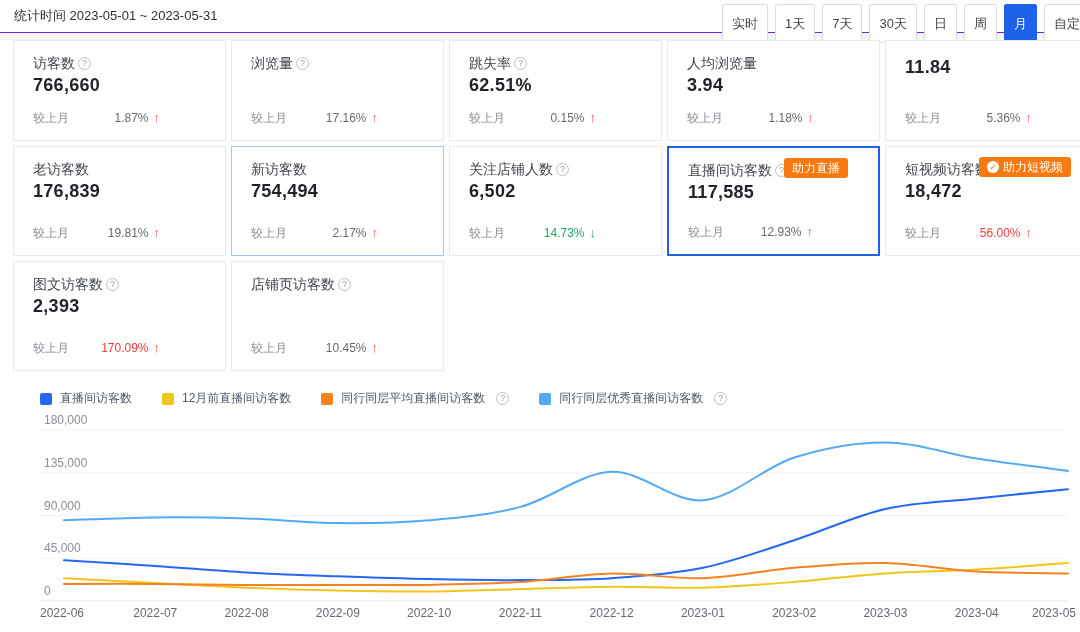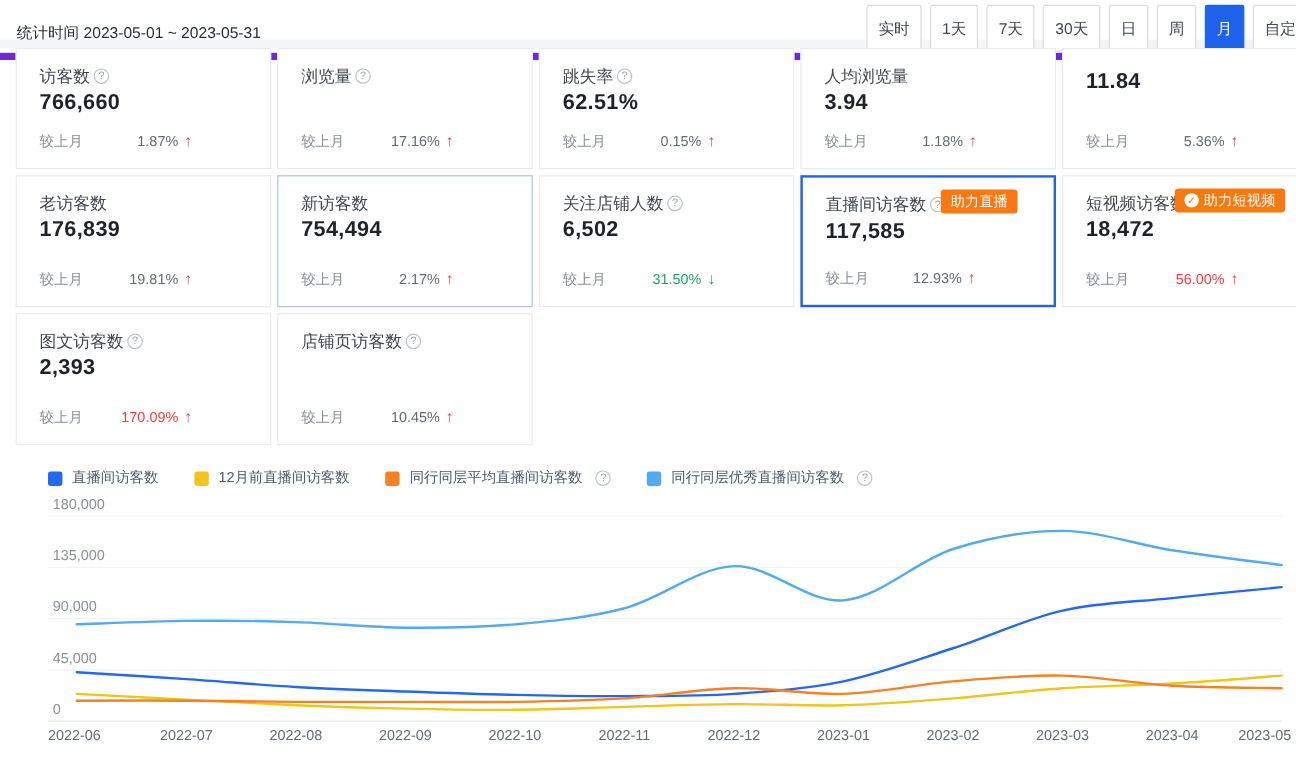--- a/index.html
+++ b/index.html
@@ -1,19 +1,19 @@
 <!DOCTYPE html>
 <html><head>
 <meta charset="utf-8">
 <style>
   html,body{margin:0;padding:0}
   body{width:1080px;height:632px;overflow:hidden;position:relative;background:#fff;
        font-family:"Liberation Sans","DejaVu Sans",sans-serif;color:#1f2329}
   
-  .topbar{position:absolute;top:12px;left:0;width:1080px;height:32px;background:#fff;
+  .topbar{position:absolute;top:0;left:0;width:1080px;height:32px;background:#fff;
           border-bottom:6px solid #6d28d9;display:flex;align-items:center}
   .stats-time{margin-left:14px;font-size:13px;color:#2b2f36}
   .subbar{position:absolute;top:33px;left:0;width:1080px;height:7px;background:#f4f5f7}
   .ranges{position:absolute;left:722px;top:4px;display:flex;gap:7px;align-items:center}
   .rbtn{height:39px;box-sizing:border-box;padding:0 9px;border:1px solid #d9dce1;border-radius:2px;
         font-size:13px;color:#41464f;background:#fff;display:flex;align-items:center;gap:3px;
         white-space:nowrap;cursor:pointer;flex-shrink:0}
   .rbtn.active{background:#1e62ec;border-color:#1e62ec;color:#fff}
   .q{display:inline-flex;box-sizing:border-box;width:13px;height:13px;border:1px solid #bcc1c9;
      border-radius:50%;color:#9aa0aa;font-size:9px;line-height:1;align-items:center;
@@ -181,21 +181,21 @@
 
   <div class="card">
     <div class="card-title">
         <span>关注店铺人数</span>
         <span class="q">?</span>
       </div>
     <div class="card-value">6,502</div>
     <div class="card-bottom">
         <span>较上月</span>
       <span class="pct-group">
-          <span class="pct green">31.50%</span>
+          <span class="pct green">14.73%</span>
           <span class="arr down">↓</span>
         </span>
       </div>
   </div>
 
   <div class="card strong">
     <div class="card-title">
         <span>直播间访客数</span>
         <span class="q">?</span>
       </div>

